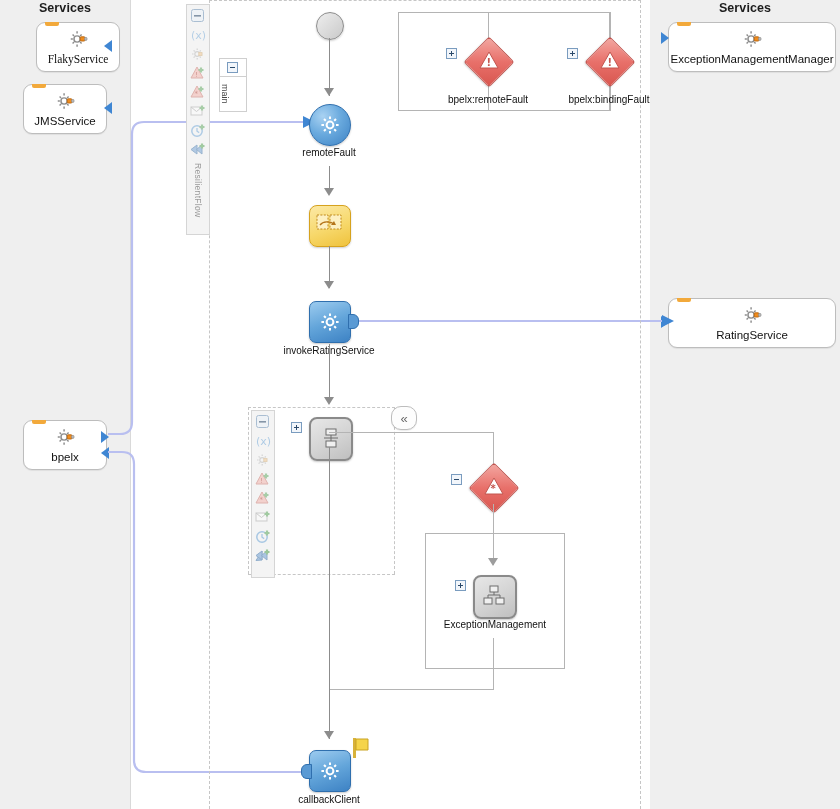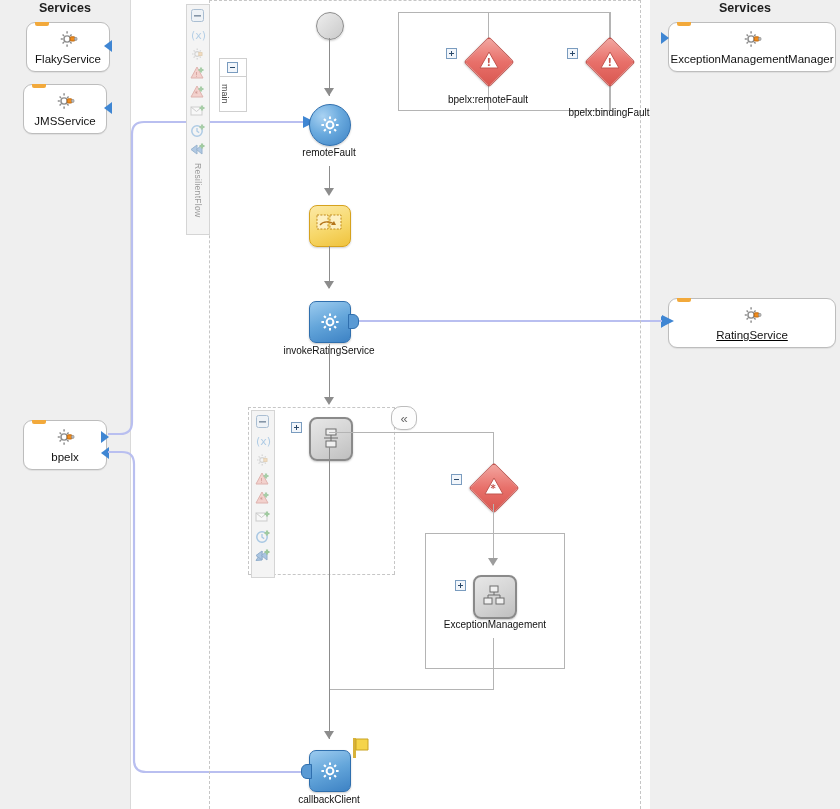--- a/index.html
+++ b/index.html
@@ -109,21 +109,21 @@
       border-radius:10px 10px 10px 10px;display:flex;align-items:center;justify-content:center;
       font-size:13px;color:#6b6b6b;box-shadow:0 1px 1px rgba(0,0,0,.08);}
 </style>
 </head>
 <body>
 
 <div class="svc-panel" id="svc-left">
   <div class="svc-title">Services</div>
 </div>
 
-<div class="svc-box" style="left:26px;top:22px;width:82px;height:48px;">
+<div class="svc-box" style="left:36px;top:22px;width:82px;height:48px;font-family:Liberation Serif, serif;">
   <span class="svc-corner"></span>
   <span class="gear-svc">
     <svg viewBox="0 0 24 24" width="22" height="22">
       <g fill="none" stroke="#8d8d8d" stroke-width="1.6">
         <circle cx="11" cy="12" r="3.4"></circle>
         <path d="M11 3.6v2.3M11 18.1v2.3M4.1 12h2.3M15.6 12h2.3M6.1 7.1l1.6 1.6M14.3 15.3l1.6 1.6M6.1 16.9l1.6-1.6M14.3 8.7l1.6-1.6"></path>
       </g>
       <rect x="14.4" y="9.6" width="5.2" height="4.6" rx="1" fill="#f08c1d" stroke="#b9660f" stroke-width="1"></rect>
       <rect x="19.2" y="10.3" width="2.6" height="3.2" rx="1" fill="#bdbdbd" stroke="#8d8d8d" stroke-width=".8"></rect>
     </svg>
@@ -178,21 +178,21 @@
         <path d="M11 3.6v2.3M11 18.1v2.3M4.1 12h2.3M15.6 12h2.3M6.1 7.1l1.6 1.6M14.3 15.3l1.6 1.6M6.1 16.9l1.6-1.6M14.3 8.7l1.6-1.6"></path>
       </g>
       <rect x="14.4" y="9.6" width="5.2" height="4.6" rx="1" fill="#f08c1d" stroke="#b9660f" stroke-width="1"></rect>
       <rect x="19.2" y="10.3" width="2.6" height="3.2" rx="1" fill="#bdbdbd" stroke="#8d8d8d" stroke-width=".8"></rect>
     </svg>
   </span>
   <span class="svc-label">ExceptionManagementManager</span>
 </div>
 <div class="conn-arrow arrow-right" style="left:661px;top:32px;"></div>
 
-<div class="svc-box" style="left:668px;top:298px;width:166px;height:48px;text-decoration:underline;">
+<div class="svc-box" style="left:668px;top:298px;width:166px;height:48px;">
   <span class="svc-corner"></span>
   <span class="gear-svc">
     <svg viewBox="0 0 24 24" width="22" height="22">
       <g fill="none" stroke="#8d8d8d" stroke-width="1.6">
         <circle cx="11" cy="12" r="3.4"></circle>
         <path d="M11 3.6v2.3M11 18.1v2.3M4.1 12h2.3M15.6 12h2.3M6.1 7.1l1.6 1.6M14.3 15.3l1.6 1.6M6.1 16.9l1.6-1.6M14.3 8.7l1.6-1.6"></path>
       </g>
       <rect x="14.4" y="9.6" width="5.2" height="4.6" rx="1" fill="#f08c1d" stroke="#b9660f" stroke-width="1"></rect>
       <rect x="19.2" y="10.3" width="2.6" height="3.2" rx="1" fill="#bdbdbd" stroke="#8d8d8d" stroke-width=".8"></rect>
     </svg>
@@ -298,21 +298,21 @@
 </svg>
 <span class="pm plus" style="left:446px;top:48px;"></span>
 <div class="node-label" style="left:428px;top:94px;width:120px;">bpelx:remoteFault</div>
 
 <div class="diamond" style="left:592px;top:44px;"></div>
 <svg class="abs" style="left:599px;top:50px;width:22px;height:22px;">
   <polygon points="11,2 20,18 2,18" fill="#ffffff" stroke="#c2564f" stroke-width="1"></polygon>
   <text x="8.6" y="16" font-size="10" fill="#c2564f" font-family="DejaVu Sans" font-weight="bold">!</text>
 </svg>
 <span class="pm plus" style="left:567px;top:48px;"></span>
-<div class="node-label" style="left:548px;top:94px;width:122px;margin-top:13px;">bpelx:bindingFault</div>
+<div class="node-label" style="left:548px;top:94px;width:122px;">bpelx:bindingFault</div>
 
 <div class="node-circle start-node" style="left:316px;top:12px;"></div>
 <div class="solid-v" style="left:329px;top:38px;height:58px;"></div>
 <div class="seq-arrow" style="left:324px;top:88px;"></div>
 
 <div class="node-circle receive" style="left:309px;top:104px;">
   <svg style="position:absolute;left:9px;top:9px;" width="22" height="22">
     <g fill="none" stroke="#ffffff" stroke-width="2">
       <circle cx="11" cy="11" r="3.4"></circle>
       <path d="M11 2.4v2.6M11 17v2.6M2.4 11h2.6M17 11h2.6M5 5l1.8 1.8M15.2 15.2L17 17M5 17l1.8-1.8M15.2 6.8L17 5"></path>

